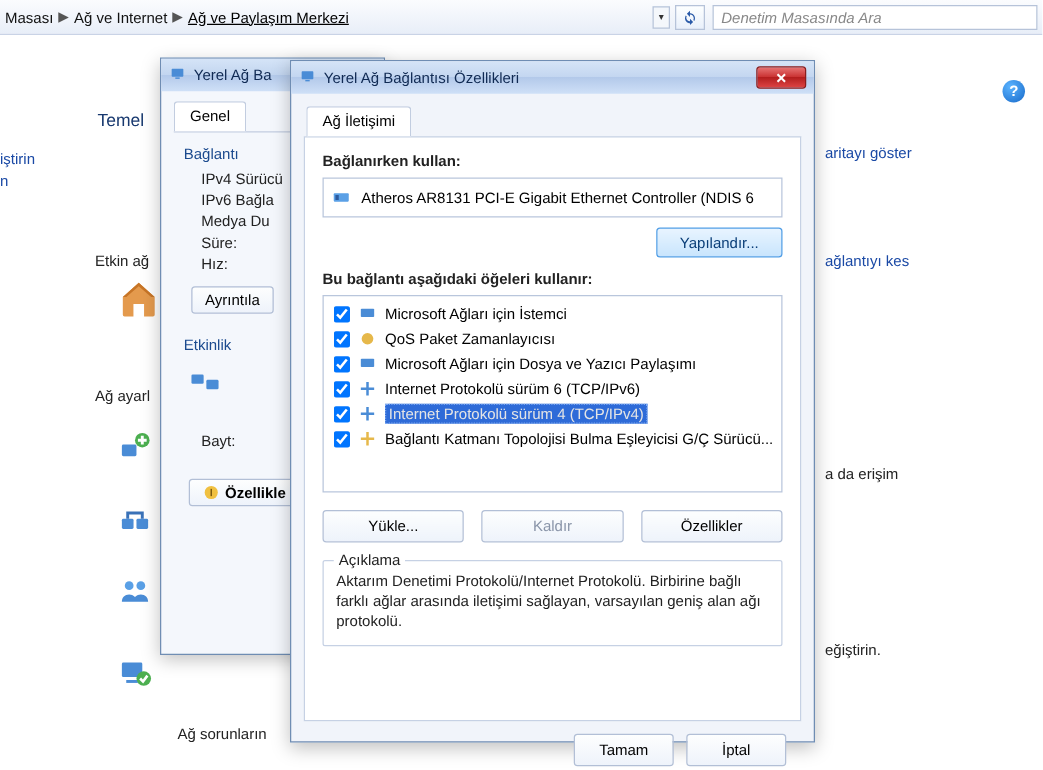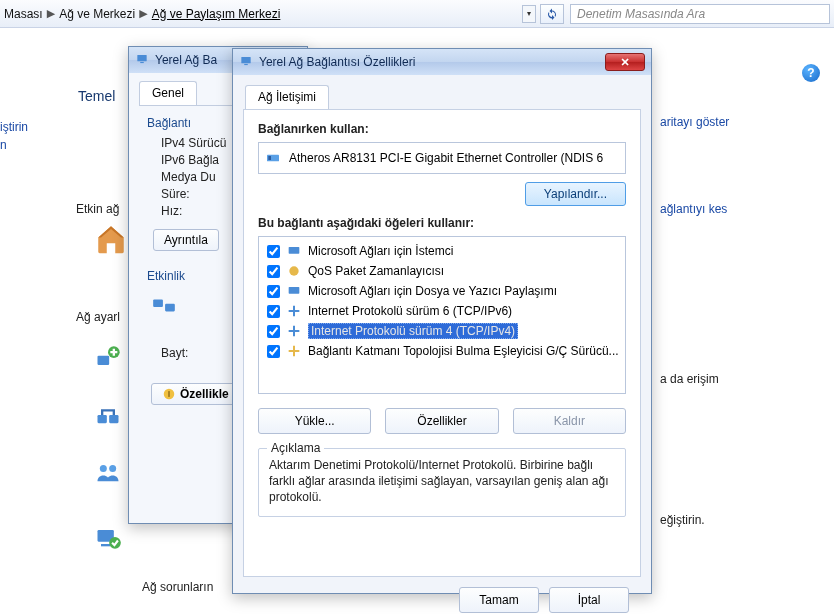--- a/index.html
+++ b/index.html
@@ -71,21 +71,21 @@
 
 .green-plus { width:28px;height:28px; }
 </style>
 </head>
 <body>
 
 <div class="breadcrumb-bar">
   <div class="breadcrumb">
     <span>Masası</span>
     <span class="sep">▶</span>
-    <span>Ağ ve Merkezi</span>
+    <span>Ağ ve Internet</span>
     <span class="sep">▶</span>
     <span class="current">Ağ ve Paylaşım Merkezi</span>
   </div>
   <div class="bc-dropdown">▾</div>
   <div class="refresh-btn">
     <svg viewBox="0 0 24 24">
         <path fill="#2a5aa8" d="M12 4V1L7 6l5 5V7c3.3 0 6 2.7 6 6 0 1-.3 2-.7 2.9l1.5 1.5C19.5 16 20 14.6 20 13c0-4.4-3.6-8-8-8zm-6 9c0-1 .3-2 .7-2.9L5.2 8.6C4.5 10 4 11.4 4 13c0 4.4 3.6 8 8 8v3l5-5-5-5v4c-3.3 0-6-2.7-6-6z"></path>
       </svg>
   </div>
   <div class="search-box">Denetim Masasında Ara</div>
@@ -266,22 +266,22 @@
           <span class="mini-icon">
               <svg width="16" height="16" viewBox="0 0 24 24">
                 <path d="M4 12h16M12 4v16" stroke="#e6b84a" stroke-width="3"></path>
               </svg>
             </span>
           <span class="item-text">Bağlantı Katmanı Topolojisi Bulma Eşleyicisi G/Ç Sürücü...</span>
         </div>
       </div>
       <div class="btn-row">
         <button>Yükle...</button>
+        <button disabled="">Kaldır</button>
         <button>Özellikler</button>
-        <button disabled="">Kaldır</button>
       </div>
       <div class="desc-group">
         <span class="legend">Açıklama</span>
         <div class="desc-text">Aktarım Denetimi Protokolü/Internet Protokolü. Birbirine bağlı farklı ağlar arasında iletişimi sağlayan, varsayılan geniş alan ağı protokolü.</div>
       </div>
     </div>
     <div class="dialog-footer">
       <button>Tamam</button>
       <button>İptal</button>
     </div>

